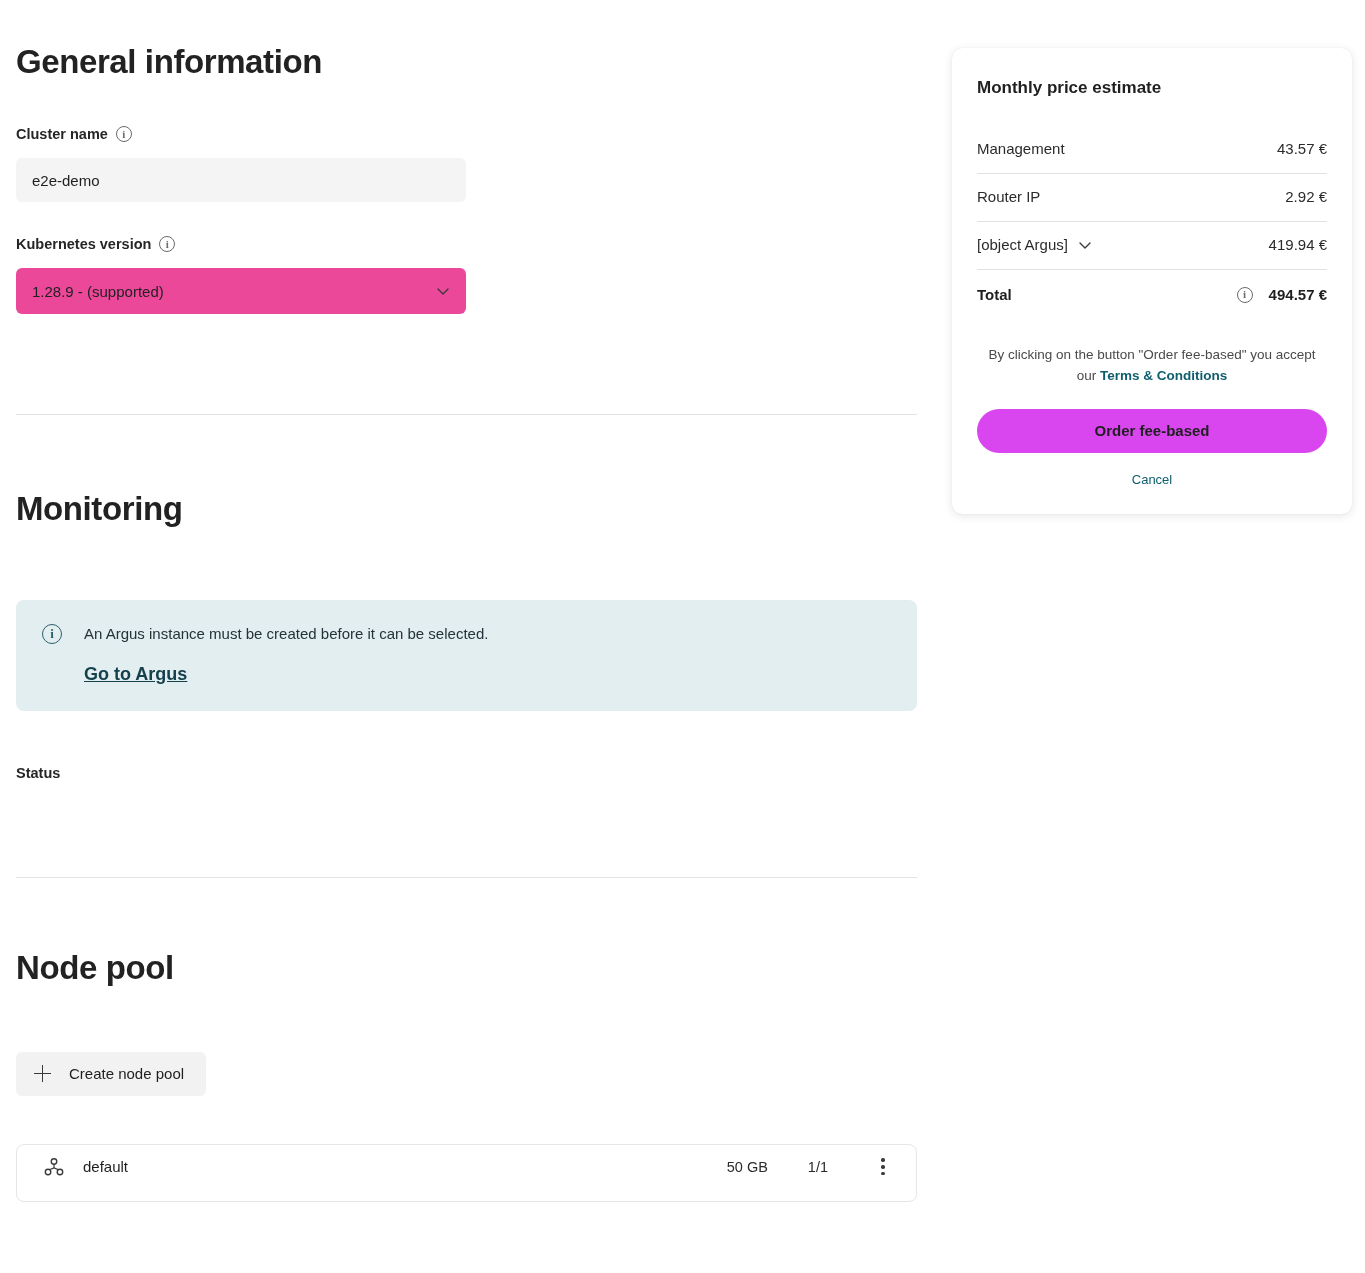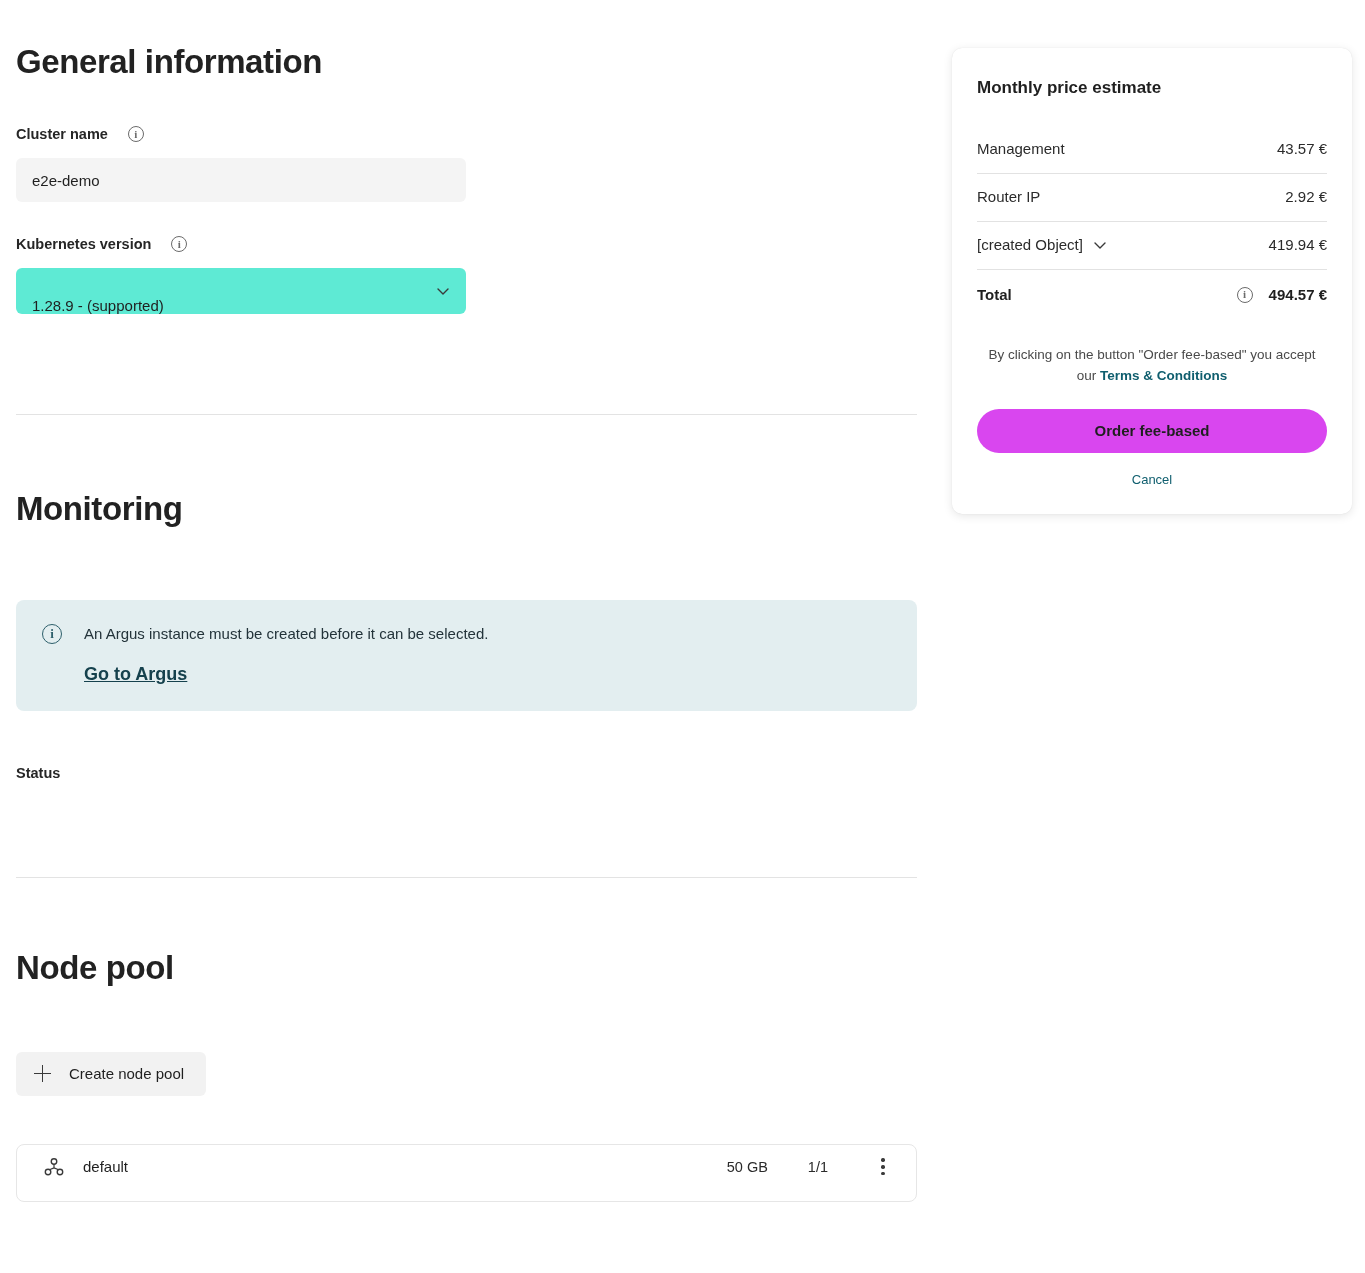--- a/index.html
+++ b/index.html
@@ -39,21 +39,21 @@
     margin: 0 0 0 0;
     line-height: 1.1;
   }
 
   .field-label {
     font-size: 14.5px;
     font-weight: bold;
     color: #262626;
     display: flex;
     align-items: center;
-    gap: 20px;
+    gap: 8px;
   }
 
   .info-icon {
     width: 16px;
     height: 16px;
     border: 1.4px solid #6b6b6b;
     border-radius: 50%;
     display: inline-flex;
     align-items: center;
     justify-content: center;
@@ -73,24 +73,24 @@
     padding: 0 16px;
     font-size: 15px;
     color: #1f1f1f;
     font-family: "Liberation Sans", sans-serif;
     outline: none;
   }
 
   .select-wrap {
     width: 450px;
     height: 46px;
-    background: #5eead4;
+    background: #ec4899;
     border-radius: 6px;
     display: flex;
-    align-items: flex-end;
+    align-items: center;
     padding: 0 16px;
     position: relative;
   }
   .select-value {
     font-size: 15px;
     color: #1f1f1f;
   }
   .chev {
     position: absolute;
     right: 16px;
@@ -390,21 +390,21 @@
         <span>43.57 €</span>
       </div>
 
       <div class="price-row">
         <span class="label">Router IP</span>
         <span>2.92 €</span>
       </div>
 
       <div class="price-row">
         <span class="label">
-          <span>[created Object]</span>
+          <span>[object Argus]</span>
           <svg width="14" height="14" viewBox="0 0 14 14">
             <path d="M2 5 L7 10 L12 5" fill="none" stroke="#3a3a3a" stroke-width="1.4" stroke-linecap="round" stroke-linejoin="round"></path>
           </svg>
         </span>
         <span>419.94 €</span>
       </div>
 
       <div class="price-row total">
         <span class="label">Total</span>
         <span class="total-right">

